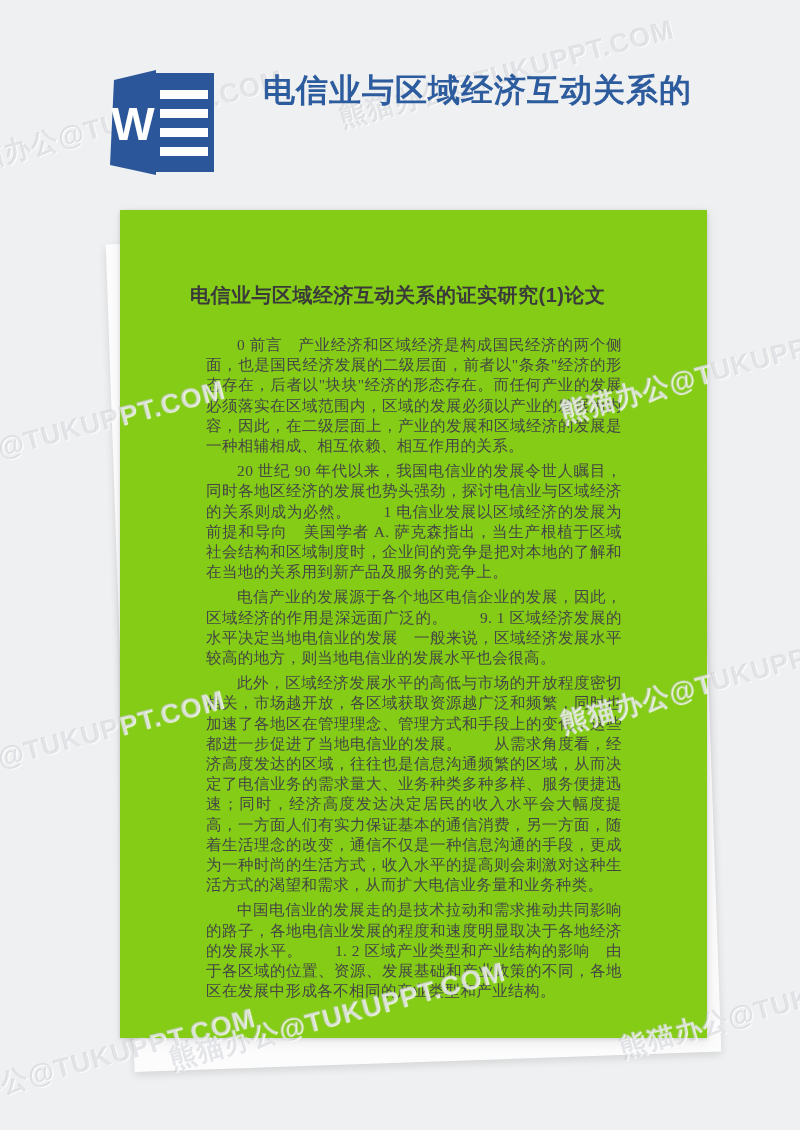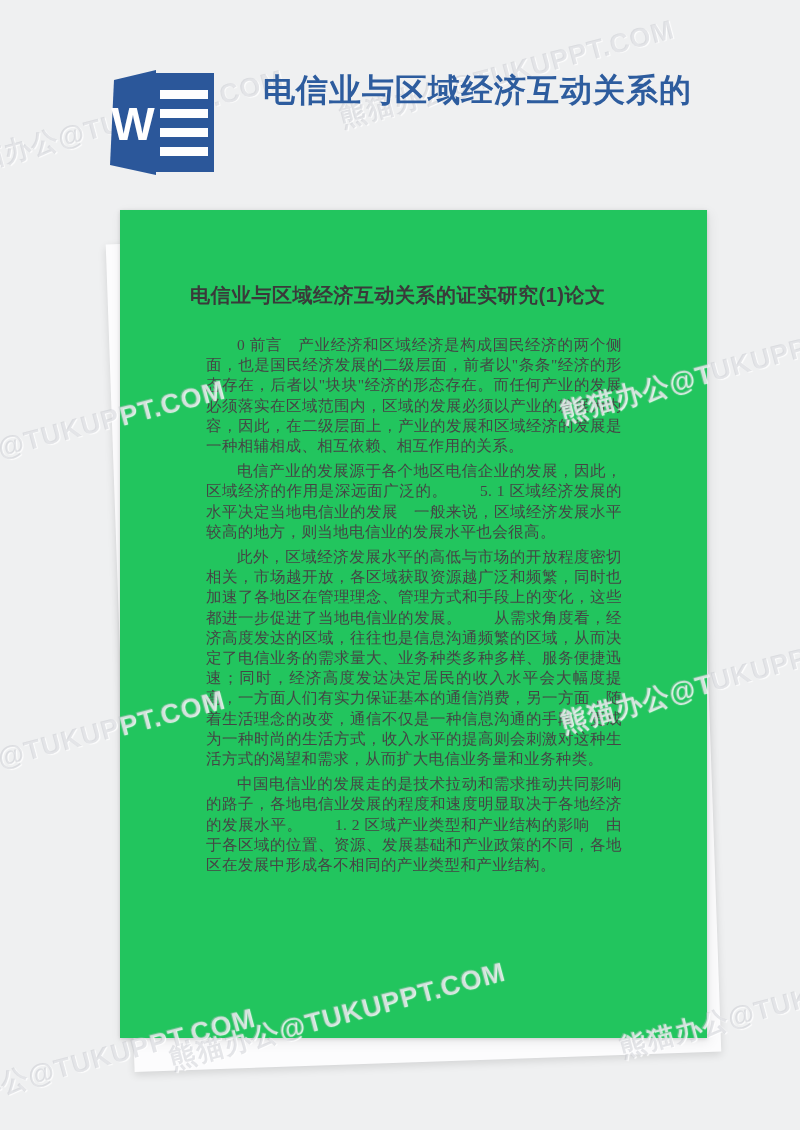--- a/index.html
+++ b/index.html
@@ -32,21 +32,21 @@
     position:absolute;left:120px;top:234px;
     width:587px;height:828px;
     background:#fcfcfd;
     transform:rotate(-2deg);
     box-shadow:0 3px 9px rgba(0,0,0,0.12);
     z-index:1;
   }
   .paper-main{
     position:absolute;left:120px;top:210px;
     width:587px;height:828px;
-    background:#22c55e;
+    background:#84cc16;
     box-shadow:0 1px 4px rgba(0,0,0,0.14), 2px 4px 12px rgba(0,0,0,0.08);
     z-index:2;
     box-sizing:border-box;
     padding:72px 69px 0 70px;
     overflow:hidden;
   }
   .doc-title{
     font-family:"Liberation Sans","DejaVu Sans",sans-serif;
     font-size:20px;
     font-weight:700;
@@ -84,21 +84,22 @@
 <body>
 
 <div class="canvas">
 
   <div class="paper-back"></div>
 
   <div class="paper-main">
     <h1 class="doc-title">电信业与区域经济互动关系的证实研究(1)论文</h1>
     <div class="doc-body">
         <p class="para">0 前言　产业经济和区域经济是构成国民经济的两个侧面，也是国民经济发展的二级层面，前者以"条条"经济的形态存在，后者以"块块"经济的形态存在。而任何产业的发展必须落实在区域范围内，区域的发展必须以产业的发展为内容，因此，在二级层面上，产业的发展和区域经济的发展是一种相辅相成、相互依赖、相互作用的关系。</p>
-        <p class="para">电信产业的发展源于各个地区电信企业的发展，因此，区域经济的作用是深远面广泛的。　　5. 1 区域经济发展的水平决定当地电信业的发展　一般来说，区域经济发展水平较高的地方，则当地电信业的发展水平也会很高。</p>
+        <p class="para">20 世纪 90 年代以来，我国电信业的发展令世人瞩目，同时各地区经济的发展也势头强劲，探讨电信业与区域经济的关系则成为必然。　　1 电信业发展以区域经济的发展为前提和导向　美国学者 A. 萨克森指出，当生产根植于区域社会结构和区域制度时，企业间的竞争是把对本地的了解和在当地的关系用到新产品及服务的竞争上。</p>
+        <p class="para">电信产业的发展源于各个地区电信企业的发展，因此，区域经济的作用是深远面广泛的。　　9. 1 区域经济发展的水平决定当地电信业的发展　一般来说，区域经济发展水平较高的地方，则当地电信业的发展水平也会很高。</p>
         <p class="para">此外，区域经济发展水平的高低与市场的开放程度密切相关，市场越开放，各区域获取资源越广泛和频繁，同时也加速了各地区在管理理念、管理方式和手段上的变化，这些都进一步促进了当地电信业的发展。　　从需求角度看，经济高度发达的区域，往往也是信息沟通频繁的区域，从而决定了电信业务的需求量大、业务种类多种多样、服务便捷迅速；同时，经济高度发达决定居民的收入水平会大幅度提高，一方面人们有实力保证基本的通信消费，另一方面，随着生活理念的改变，通信不仅是一种信息沟通的手段，更成为一种时尚的生活方式，收入水平的提高则会刺激对这种生活方式的渴望和需求，从而扩大电信业务量和业务种类。</p>
         <p class="para">中国电信业的发展走的是技术拉动和需求推动共同影响的路子，各地电信业发展的程度和速度明显取决于各地经济的发展水平。　　1. 2 区域产业类型和产业结构的影响　由于各区域的位置、资源、发展基础和产业政策的不同，各地区在发展中形成各不相同的产业类型和产业结构。</p>
       </div>
   </div>
 
   <div class="wm-layer">
       <div class="wm" style="left: -50px; top: 150px;">熊猫办公@TUKUPPT.COM</div>
       <div class="wm" style="left: 340px; top: 100px;">熊猫办公@TUKUPPT.COM</div>
       <div class="wm" style="left: 560px; top: 395px;">熊猫办公@TUKUPPT.COM</div>
       <div class="wm" style="left: -110px; top: 460px;">熊猫办公@TUKUPPT.COM</div>

